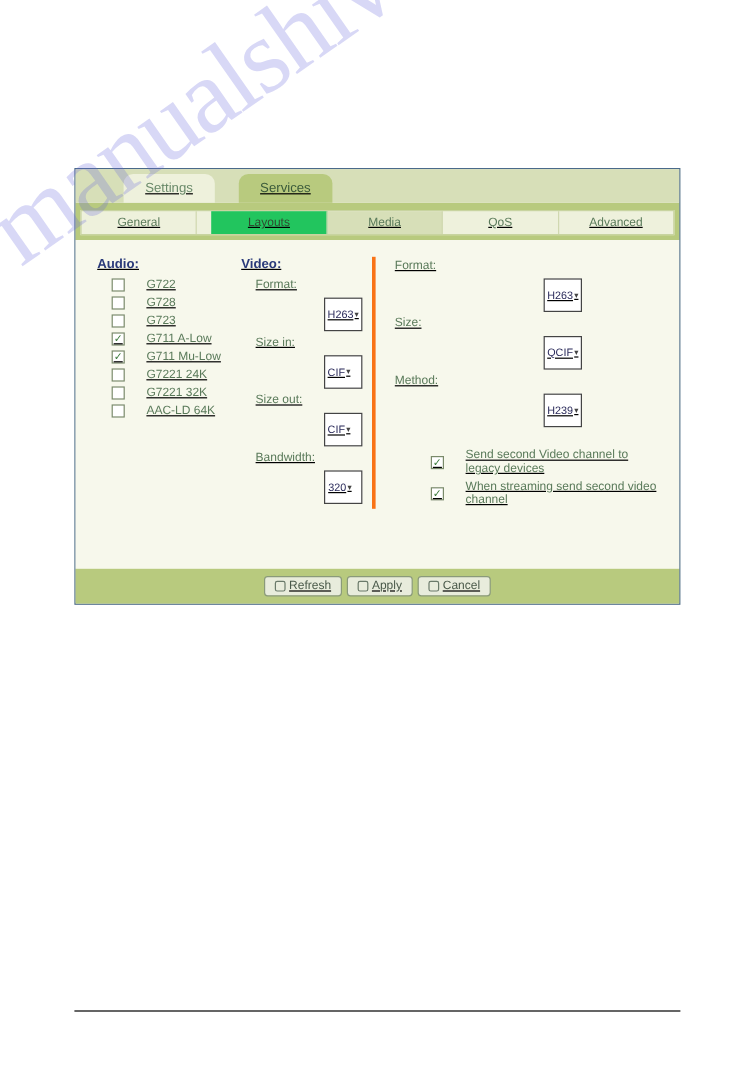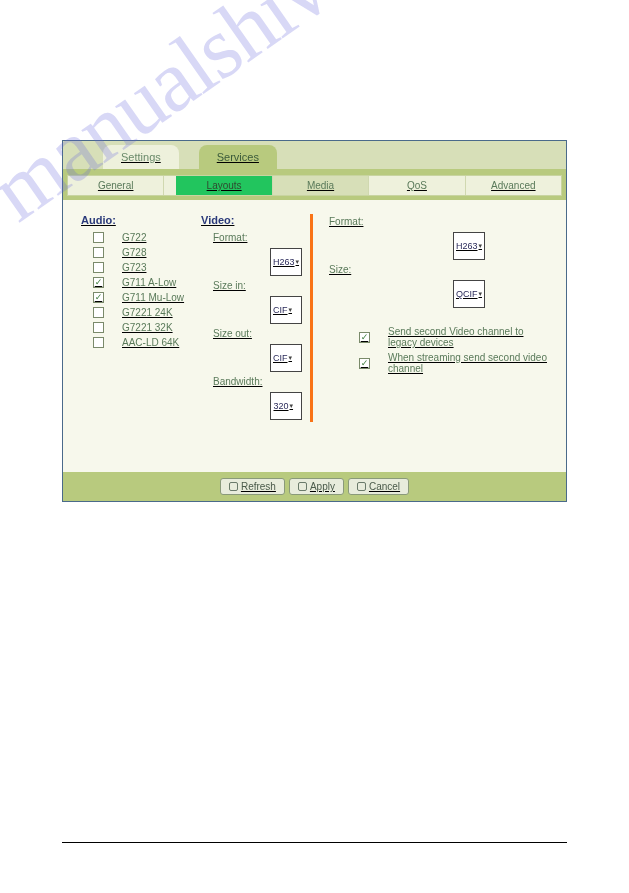--- a/index.html
+++ b/index.html
@@ -275,20 +275,27 @@
               <span class="arrow">▾</span>
           </span>
         </div>
         <div class="form-row dual-row">
           <span class="form-label">Size:</span>
           <span class="form-select">
             <span>QCIF</span>
               <span class="arrow">▾</span>
           </span>
         </div>
+        <div class="form-row dual-row">
+          <span class="form-label">Method:</span>
+          <span class="form-select">
+            <span>H239</span>
+              <span class="arrow">▾</span>
+          </span>
+        </div>
         <div class="dual-checks">
           <div class="chk-row">
             <span class="chk checked"></span>
             <span>Send second Video channel to legacy devices</span>
           </div>
           <div class="chk-row">
             <span class="chk checked"></span>
             <span>When streaming send second video channel</span>
           </div>
         </div>

